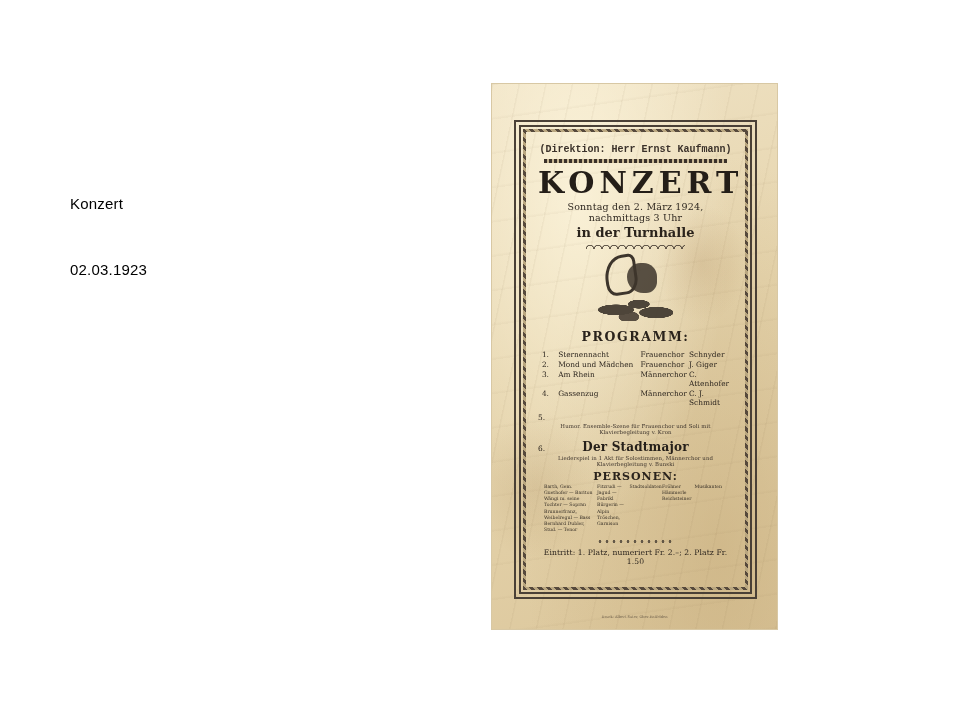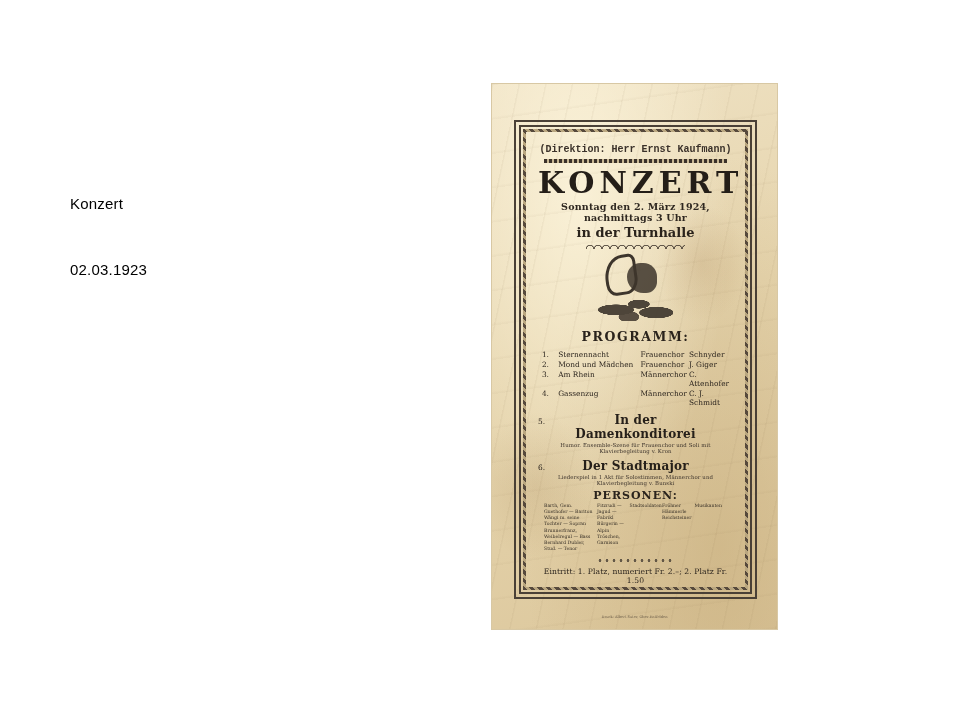--- a/index.html
+++ b/index.html
@@ -123,21 +123,21 @@
     font-family: "DejaVu Serif", serif;
     font-weight: bold;
     font-size: 30px;
     letter-spacing: 5px;
     line-height: 1;
     color: #241e18;
     margin: 4px 0 3px 0;
   }
   .date-line {
     font-family: "DejaVu Serif", serif;
-    font-weight: bold;
+    font-weight: normal;
     font-size: 9.5px;
     color: #2e2720;
     letter-spacing: 0.2px;
   }
   .hall-line {
     font-family: "DejaVu Serif", serif;
     font-weight: bold;
     font-size: 13px;
     color: #2a231c;
     margin-top: 2px;
@@ -343,21 +343,20 @@
             <td class="pt-work">Gassenzug</td>
             <td class="pt-perf">Männerchor</td>
             <td class="pt-comp">C. J. Schmidt</td>
           </tr>
         </tbody>
       </table>
 
       <div class="big-item">
         <div class="bi-row">
           <div class="bi-num">5.</div>
-          <div class="bi-title">In der Damenkonditorei</div>
         </div>
         <div class="bi-sub">Humor. Ensemble-Szene für Frauenchor und Soli mit Klavierbegleitung v. Kron</div>
       </div>
 
       <div class="big-item">
         <div class="bi-row">
           <div class="bi-num">6.</div>
           <div class="bi-title">Der Stadtmajor</div>
         </div>
         <div class="bi-sub">Liederspiel in 1 Akt für Solostimmen, Männerchor und Klavierbegleitung v. Bunski</div>

